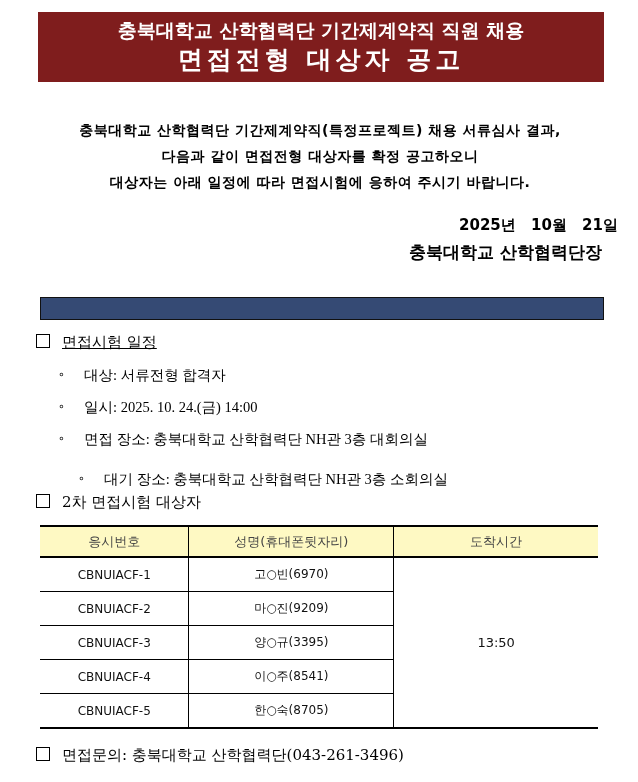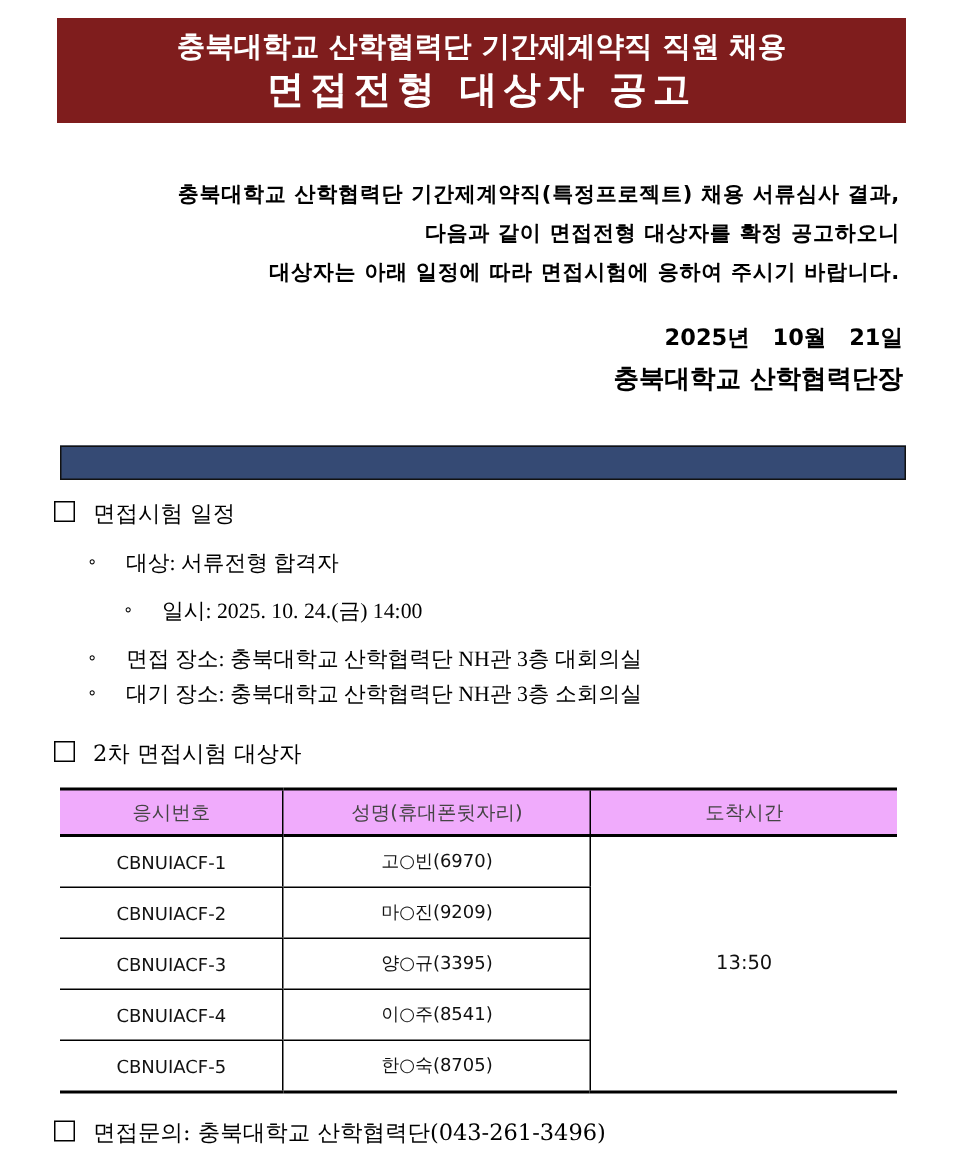--- a/index.html
+++ b/index.html
@@ -7,27 +7,27 @@
 
   .title-box {
     position: absolute; left: 38px; top: 12px; width: 566px; height: 70px;
     background: #7f1d1d; color: #fff; text-align: center;
     font-family: "DejaVu Sans", sans-serif; font-weight: bold;
   }
   .title-line1 { position: absolute; left: 0; right: 0; top: 6px; font-size: 19px; letter-spacing: 0px; }
   .title-line2 { position: absolute; left: 0; right: 0; top: 31px; font-size: 25px; letter-spacing: 4px; }
 
   .intro {
-    position: absolute; left: 40px; top: 117px; width: 560px; text-align: right;
+    position: absolute; left: 40px; top: 117px; width: 560px; text-align: center;
     font-family: "DejaVu Sans", sans-serif; font-weight: bold; font-size: 14px; line-height: 26px;
     letter-spacing: 0.5px;
   }
 
   .date {
-    position: absolute; right: 36px; top: 216px; font-family: "DejaVu Sans", sans-serif;
+    position: absolute; right: 20px; top: 216px; font-family: "DejaVu Sans", sans-serif;
     font-weight: bold; font-size: 15px; word-spacing: 10px;
   }
   .signer {
     position: absolute; right: 36px; top: 241px; font-family: "DejaVu Sans", sans-serif;
     font-weight: bold; font-size: 17px;
   }
 
   .bar {
     position: absolute; left: 40px; top: 297px; width: 562px; height: 21px;
     background: #354a74; border: 1px solid #111;
@@ -43,21 +43,21 @@
   .bullet {
     position: absolute; left: 58px; font-family: Liberation Serif, serif; font-size: 14.5px;
   }
   .bullet .dot { display: inline-block; width: 26px; font-size: 11px; vertical-align: 2px; }
 
   table.cand {
     position: absolute; left: 40px; top: 525px; width: 558px; border-collapse: collapse;
     font-family: "DejaVu Sans", sans-serif;
   }
   table.cand th {
-    background: #f0abfc; font-weight: normal; color: #444; font-size: 13px; height: 27px;
+    background: #fef9c3; font-weight: normal; color: #444; font-size: 13px; height: 27px;
     border-top: 2px solid #000; border-bottom: 2px solid #000;
     border-left: 1px solid #000;
   }
   table.cand th:first-child { border-left: none; }
   table.cand td {
     font-size: 12px; text-align: center; height: 31px; border-bottom: 1px solid #000;
     border-left: 1px solid #000; color: #111;
   }
   table.cand td:first-child { border-left: none; }
   table.cand tr:last-child td { border-bottom: 2px solid #000; }
@@ -78,33 +78,33 @@
   <div>충북대학교 산학협력단 기간제계약직(특정프로젝트) 채용 서류심사 결과,</div>
   <div>다음과 같이 면접전형 대상자를 확정 공고하오니</div>
   <div>대상자는 아래 일정에 따라 면접시험에 응하여 주시기 바랍니다.</div>
 </div>
 
 <div class="date">2025년 10월 21일</div>
 <div class="signer">충북대학교 산학협력단장</div>
 
 <div class="bar"></div>
 
-<div class="section" style="top:333px;">
+<div class="section" style="top:333px;text-decoration:underline;">
   <span class="sq"></span><span>면접시험 일정</span>
 </div>
 <div class="bullet" style="top:366px;">
   <span class="dot">∘</span><span>대상: 서류전형 합격자</span>
 </div>
-<div class="bullet" style="top:398px;margin-left:24px;">
+<div class="bullet" style="top:398px;">
   <span class="dot">∘</span><span>일시: 2025. 10. 24.(금) 14:00</span>
 </div>
 <div class="bullet" style="top:430px;">
   <span class="dot">∘</span><span>면접 장소: 충북대학교 산학협력단 NH관 3층 대회의실</span>
 </div>
-<div class="bullet" style="top:453px;">
+<div class="bullet" style="top:470px;margin-left:20px;">
   <span class="dot">∘</span><span>대기 장소: 충북대학교 산학협력단 NH관 3층 소회의실</span>
 </div>
 
 <div class="section" style="top:493px;">
   <span class="sq"></span><span>2차 면접시험 대상자</span>
 </div>
 
 <table class="cand">
   <thead>
     <tr>

